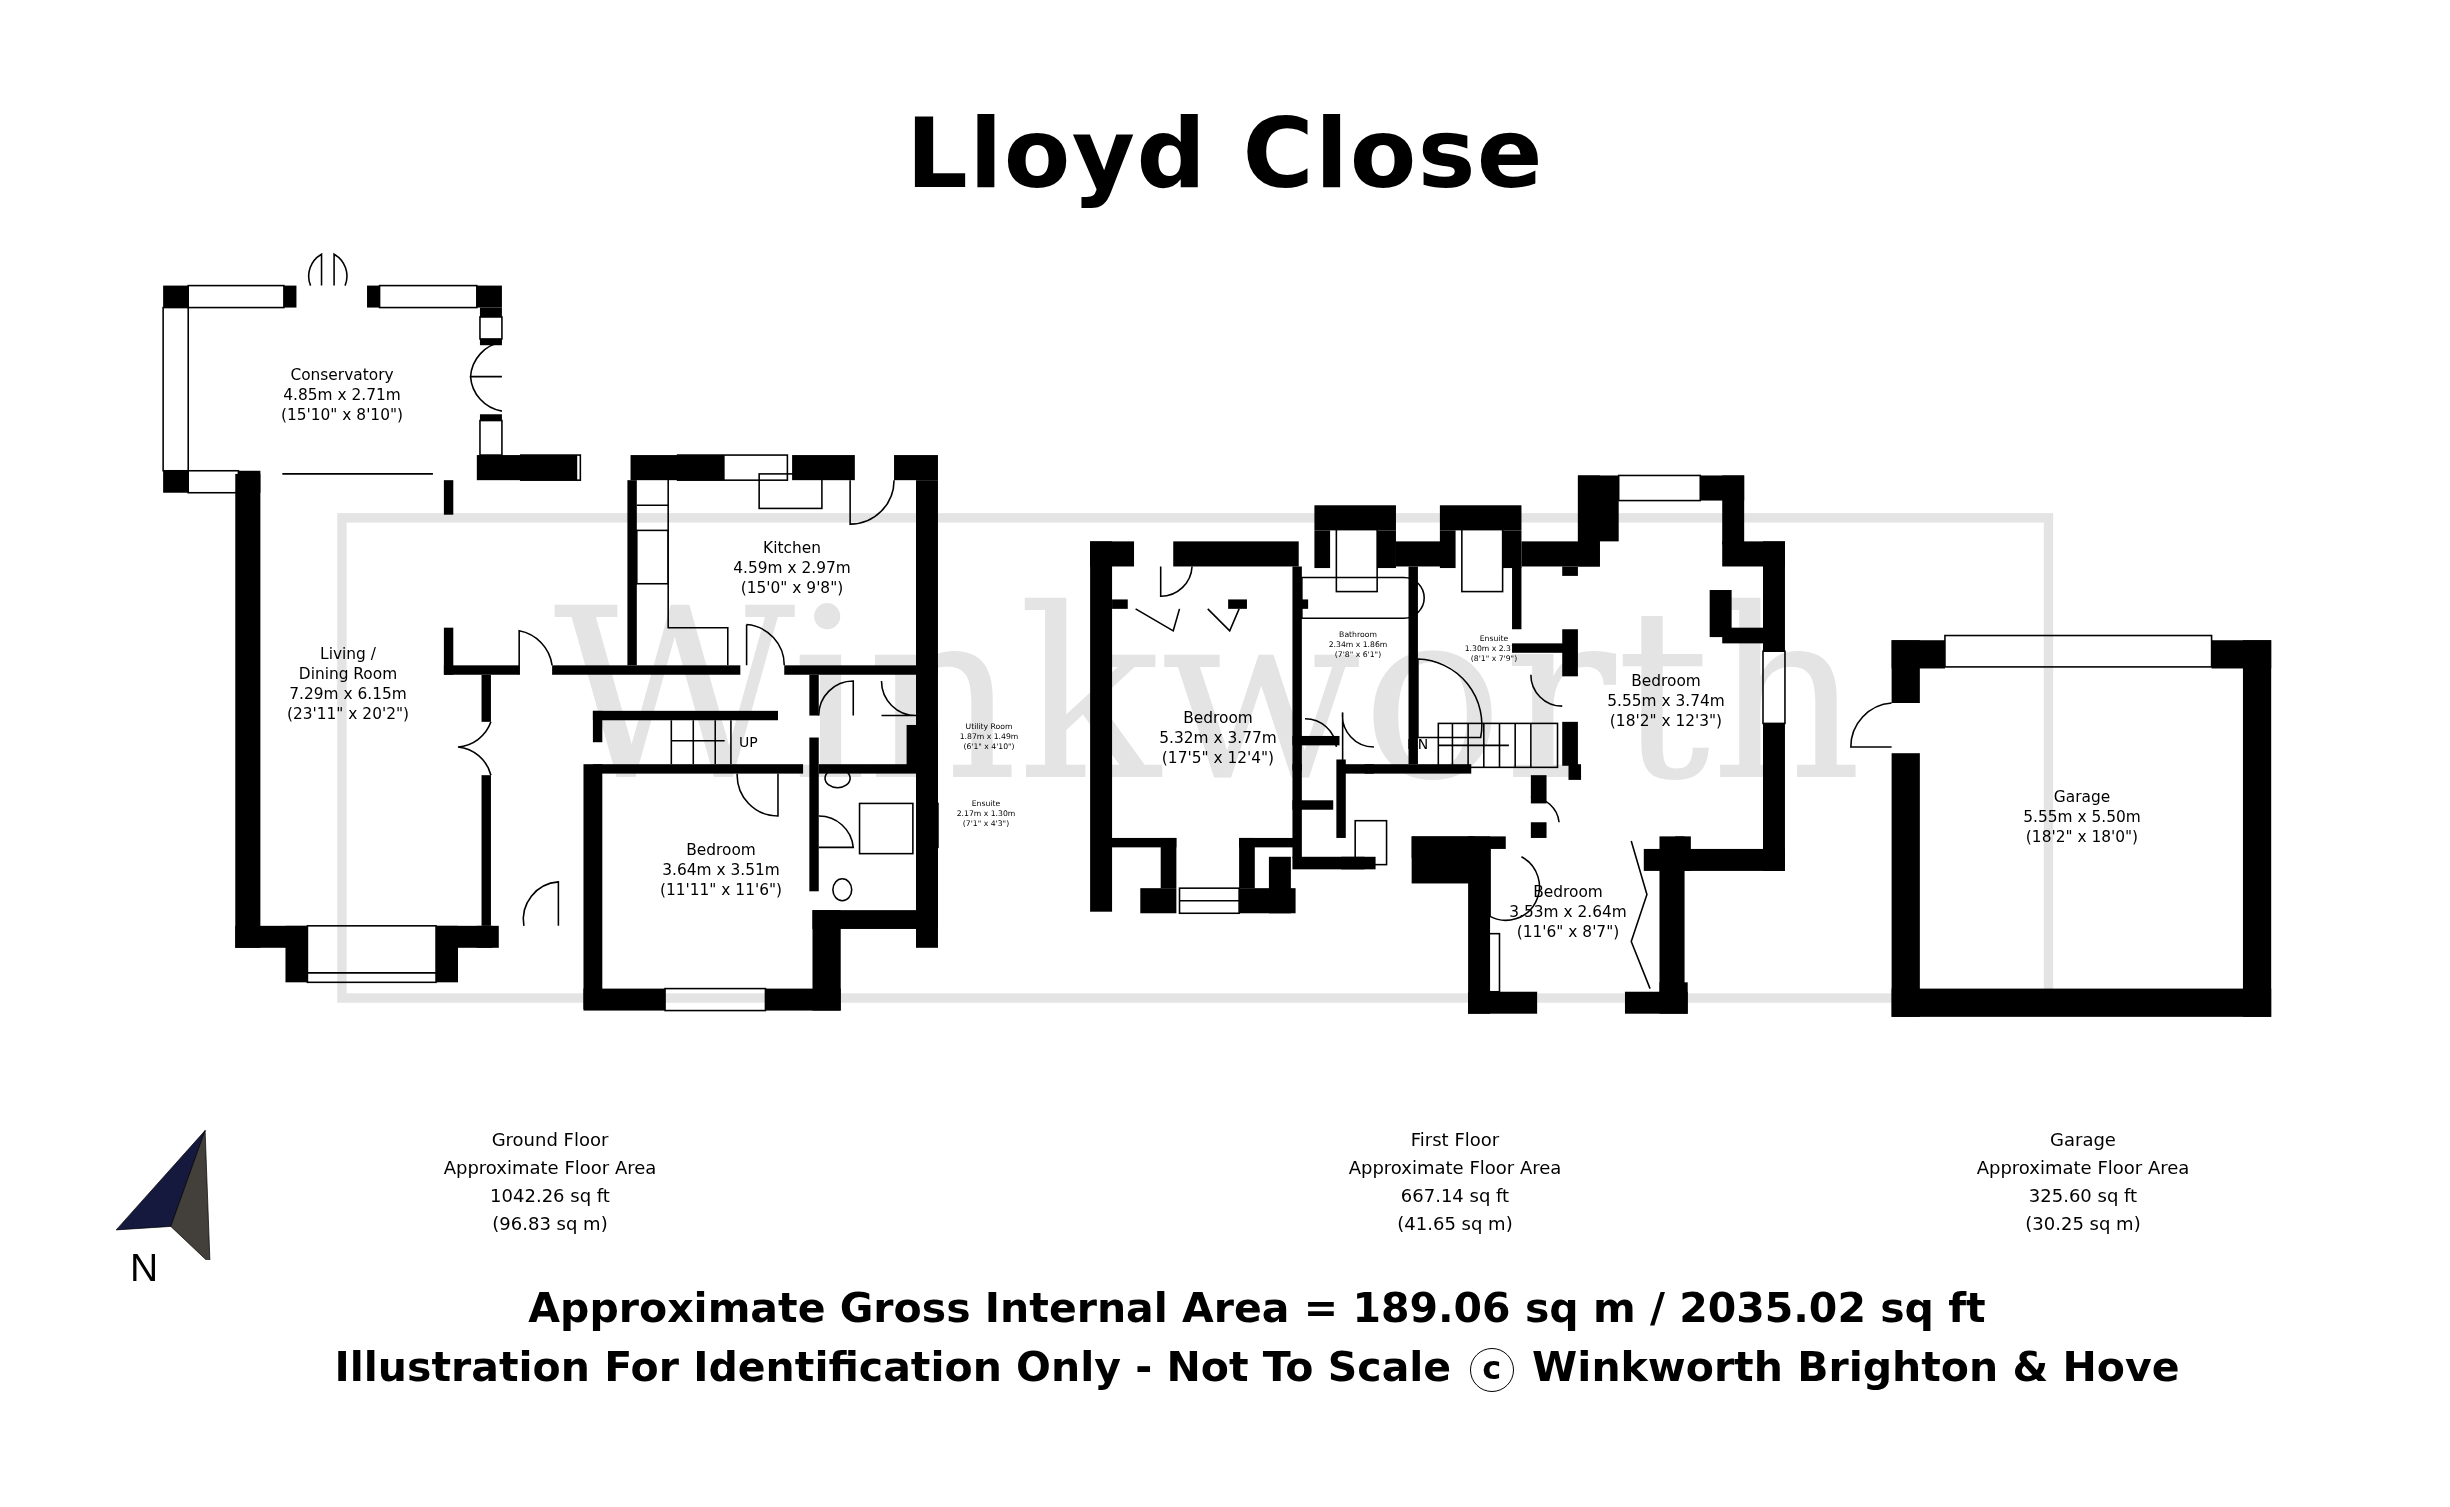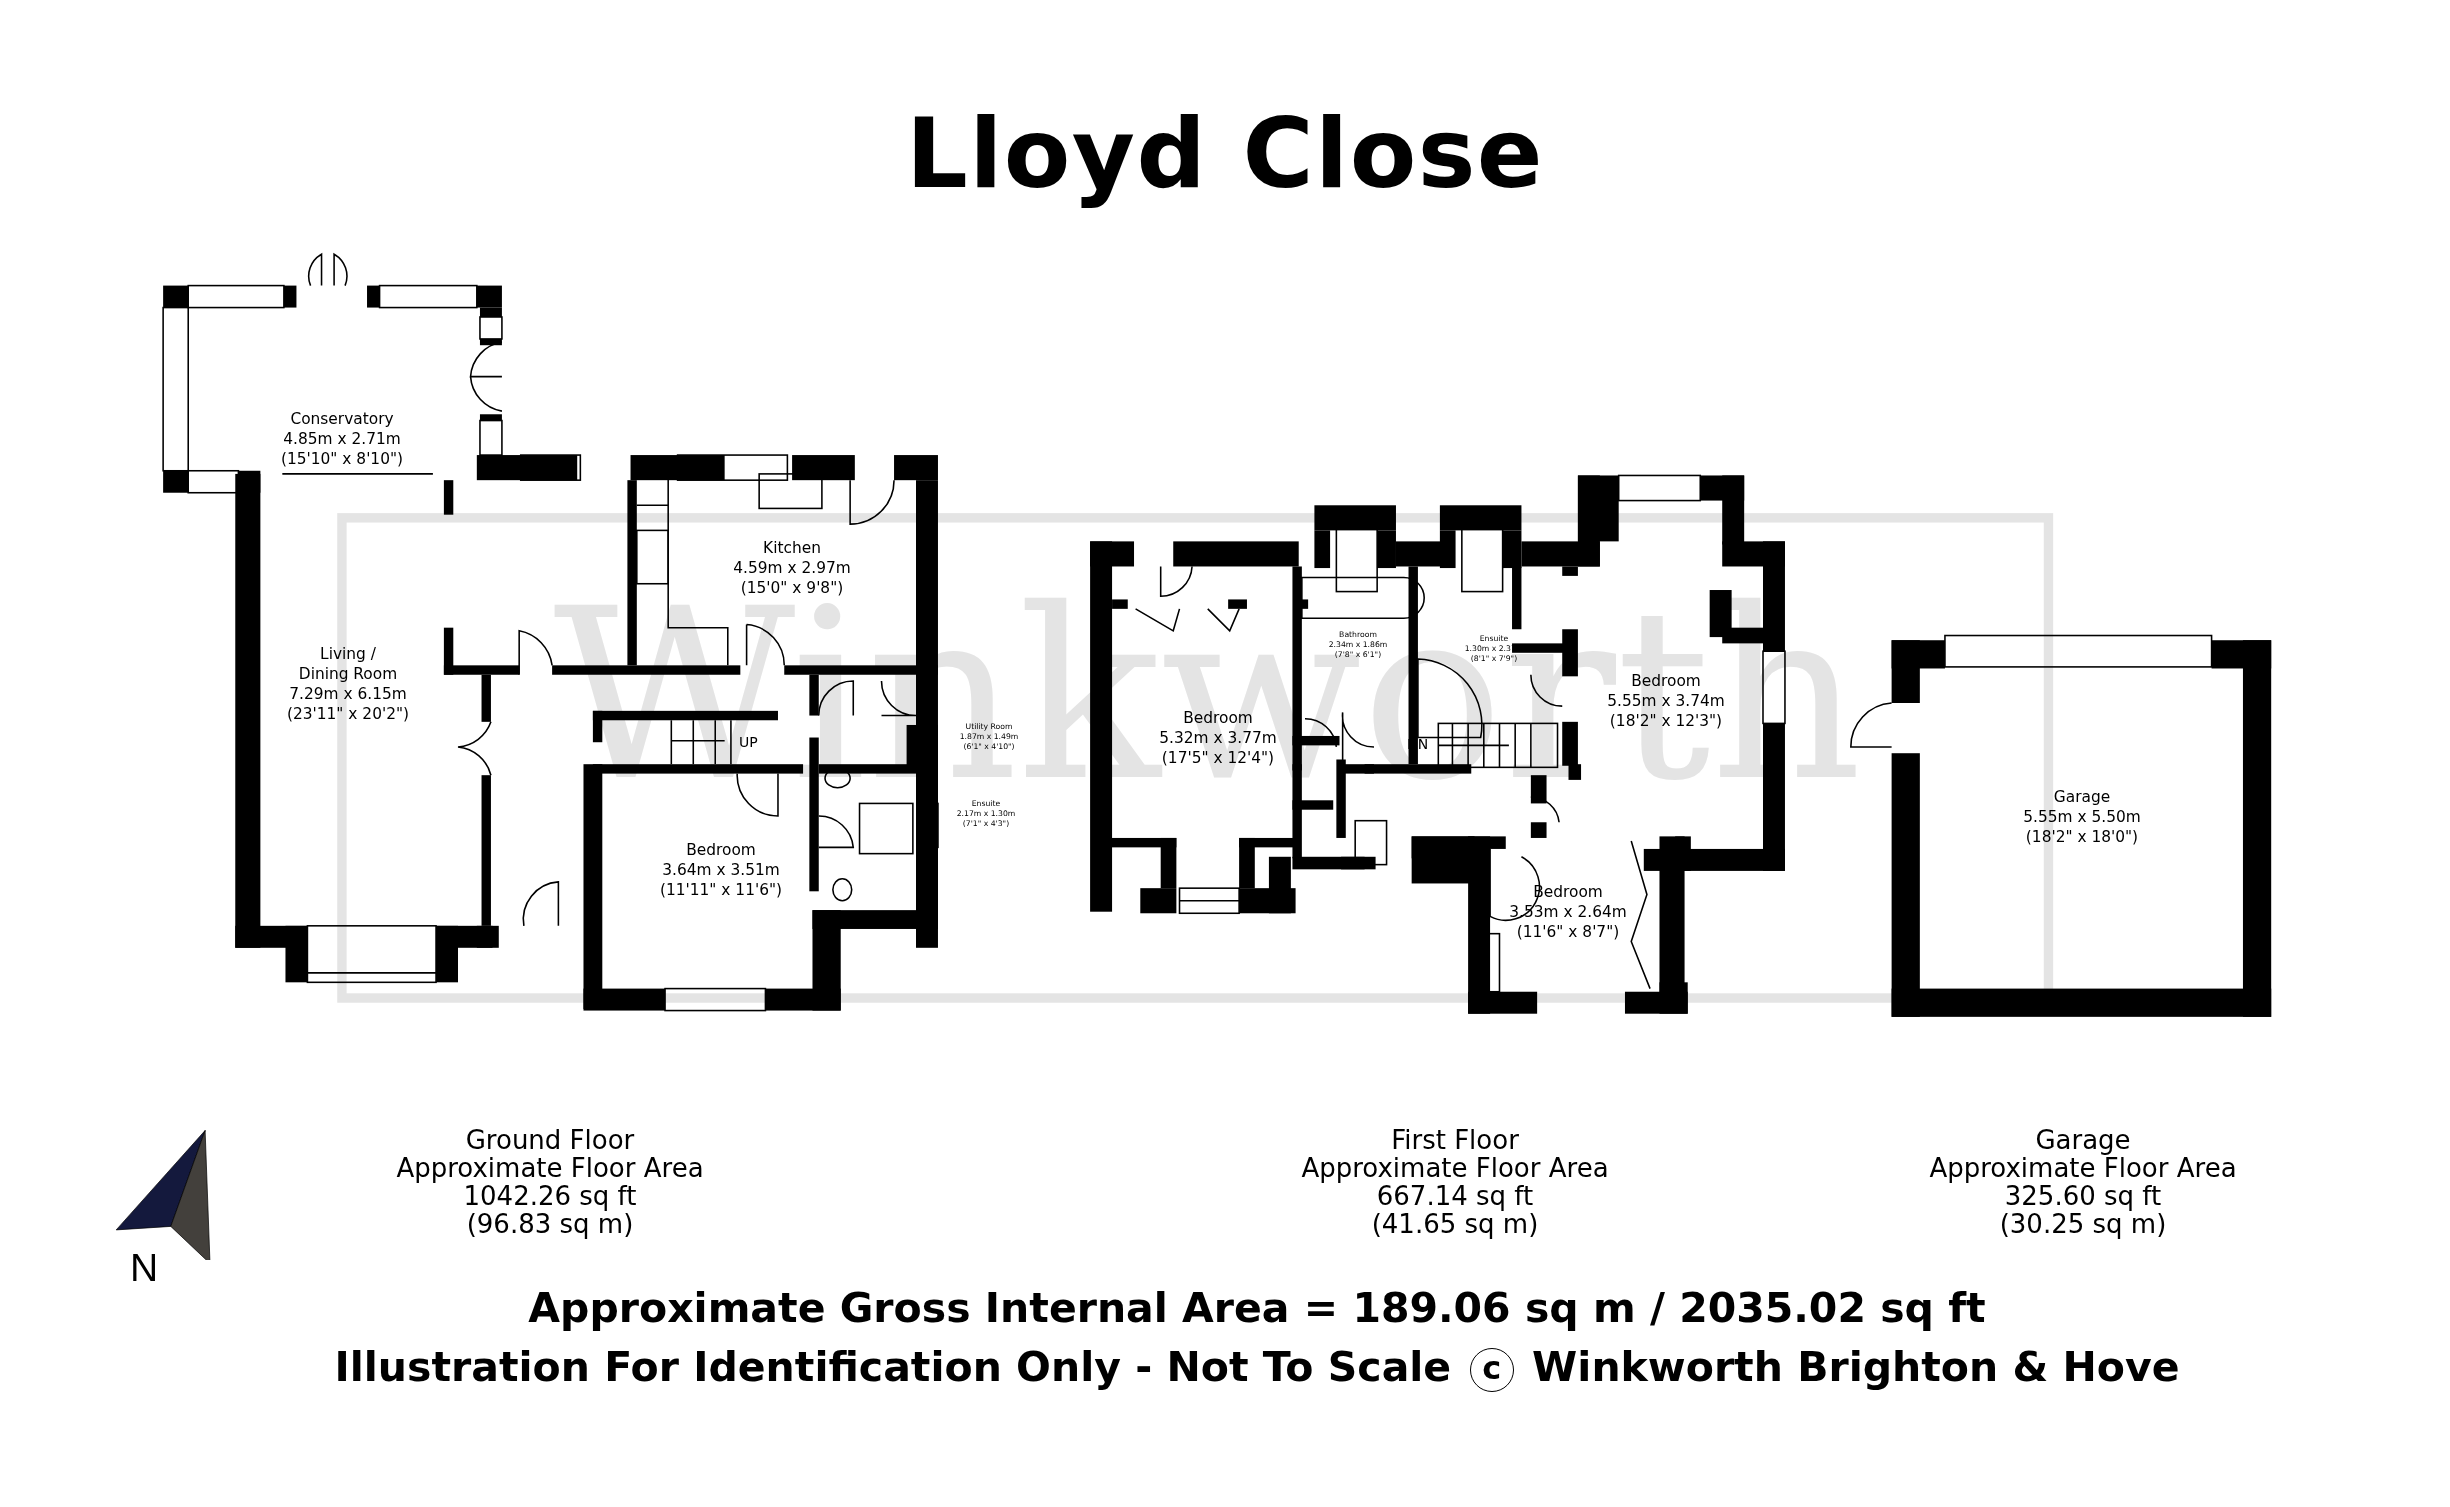--- a/index.html
+++ b/index.html
@@ -3,21 +3,21 @@
 <meta charset="utf-8">
 <style>
   html, body { margin: 0; padding: 0; background: #ffffff; }
   body { width: 2450px; height: 1508px; position: relative; overflow: hidden;
          font-family: "DejaVu Sans", "Liberation Sans", sans-serif; color: #000; }
   .title { position: absolute; left: 0; width: 2450px; top: 105px; text-align: center;
            font-size: 97px; font-weight: bold; letter-spacing: 1.4px; line-height: 1; }
   svg.plan { position: absolute; left: 0; top: 0; }
   .room-label { position: absolute; text-align: center; font-size: 15.4px; line-height: 1.3; white-space: nowrap; transform: translateX(-50%); }
   .room-label.small { font-size: 7.7px; line-height: 1.3; }
-  .floor-summary { position: absolute; text-align: center; font-size: 26px; line-height: 28px; transform: translateX(-50%); white-space: nowrap; }
+  .floor-summary { position: absolute; text-align: center; font-size: 18px; line-height: 28px; transform: translateX(-50%); white-space: nowrap; }
   .footer { position: absolute; left: 0; width: 2450px; text-align: center; font-size: 41px; font-weight: bold; line-height: 1; margin-left: 32px; }
   .copyright-c { display: inline-block; width: 42px; height: 42px; border: 1.4px solid #000; border-radius: 50%; font-size: 32px; line-height: 39px; text-align: center; vertical-align: middle; font-weight: bold; margin: 0 4.2px; }
   .watermark { position: absolute; left: 0; width: 2450px; top: 602px; text-align: center;
                font-family: "DejaVu Serif", "Liberation Serif", serif; font-size: 231px; color: #e3e3e3; letter-spacing: 7px; line-height: 1; }
   .watermark-frame { position: absolute; left: 339px; top: 517px; width: 1714px; height: 482px; border: 9.8px solid #e3e3e3; }
   .compass { position: absolute; left: 105px; top: 1120px; }
   .compass-n { position: absolute; left: 130px; top: 1246px; font-size: 39px; font-family: "Liberation Sans", sans-serif; }
   .up, .dn { position: absolute; font-size: 14px; }
 </style>
 </head>
@@ -420,21 +420,21 @@
     <rect x="1206" y="480" width="18" height="168"></rect>
     <rect x="1430" y="408" width="18" height="240"></rect>
     <rect x="1206" y="630" width="242" height="18"></rect>
   </g>
   <g fill="none" stroke="#000" stroke-width="1">
     <rect x="1240" y="405" width="170" height="20"></rect>
     <path d="M 1206 448 A 28 28 0 0 0 1180 476 L 1206 476"></path>
   </g>
 </svg>
 
-<div class="room-label" style="left:342px; top:365px;margin-top:44px;">
+<div class="room-label" style="left:342px; top:365px;">
   <div>Conservatory</div>
   <div>4.85m x 2.71m</div>
   <div>(15'10" x 8'10")</div>
 </div>
 <div class="room-label" style="left:792px; top:538px;">
   <div>Kitchen</div>
   <div>4.59m x 2.97m</div>
   <div>(15'0" x 9'8")</div>
 </div>
 <div class="room-label" style="left:348px; top:644px;">

